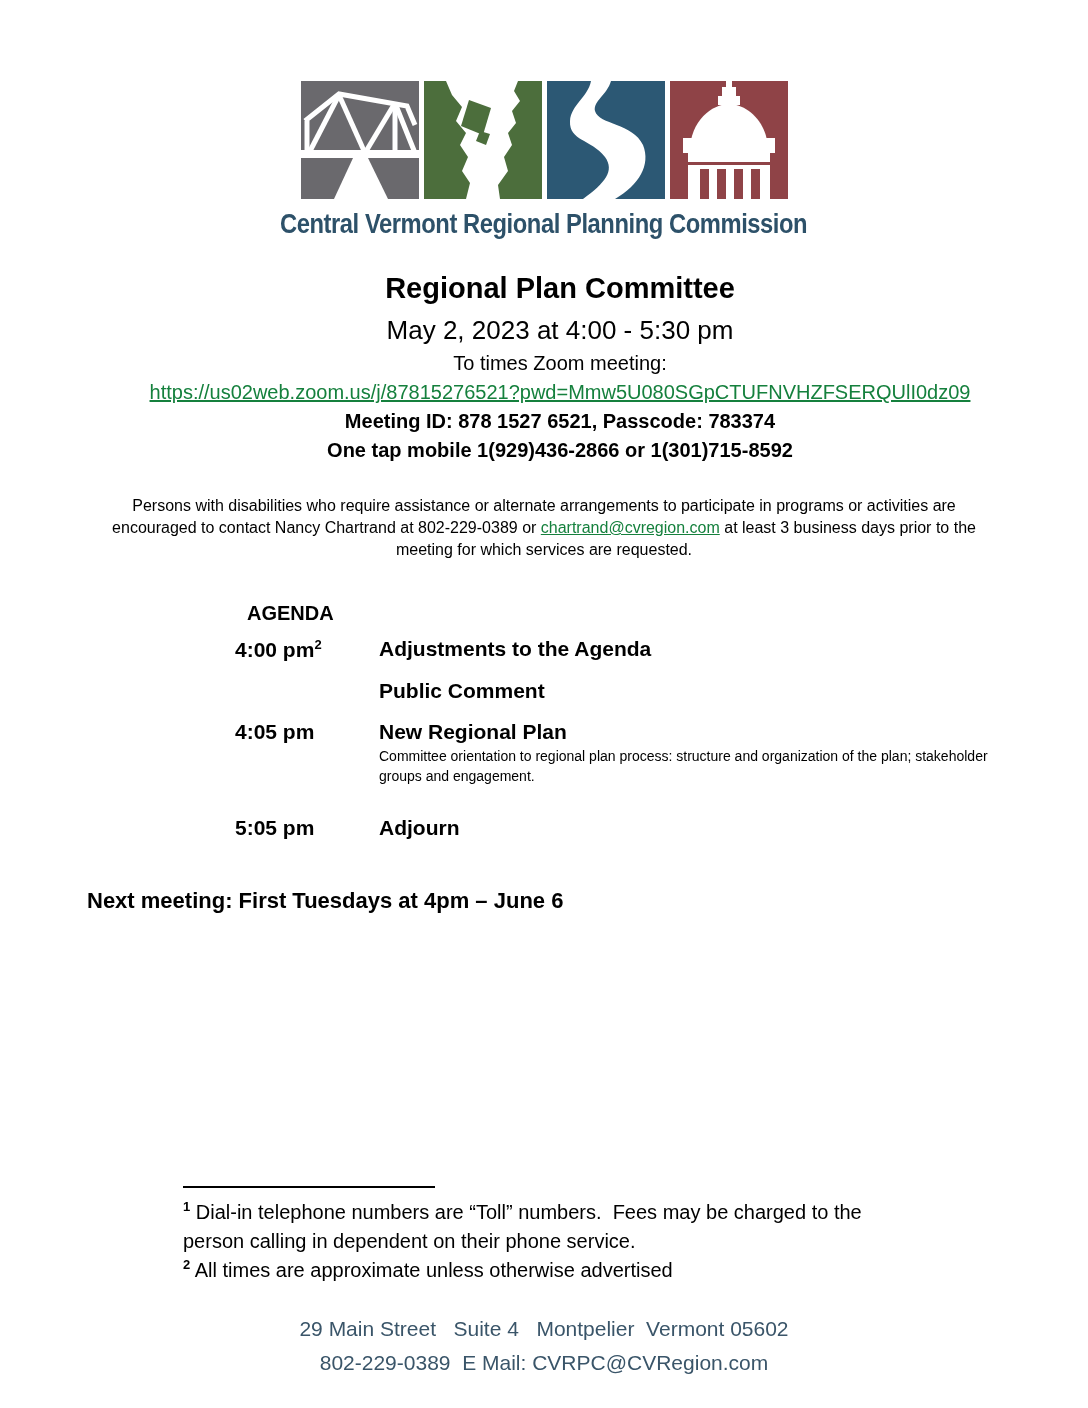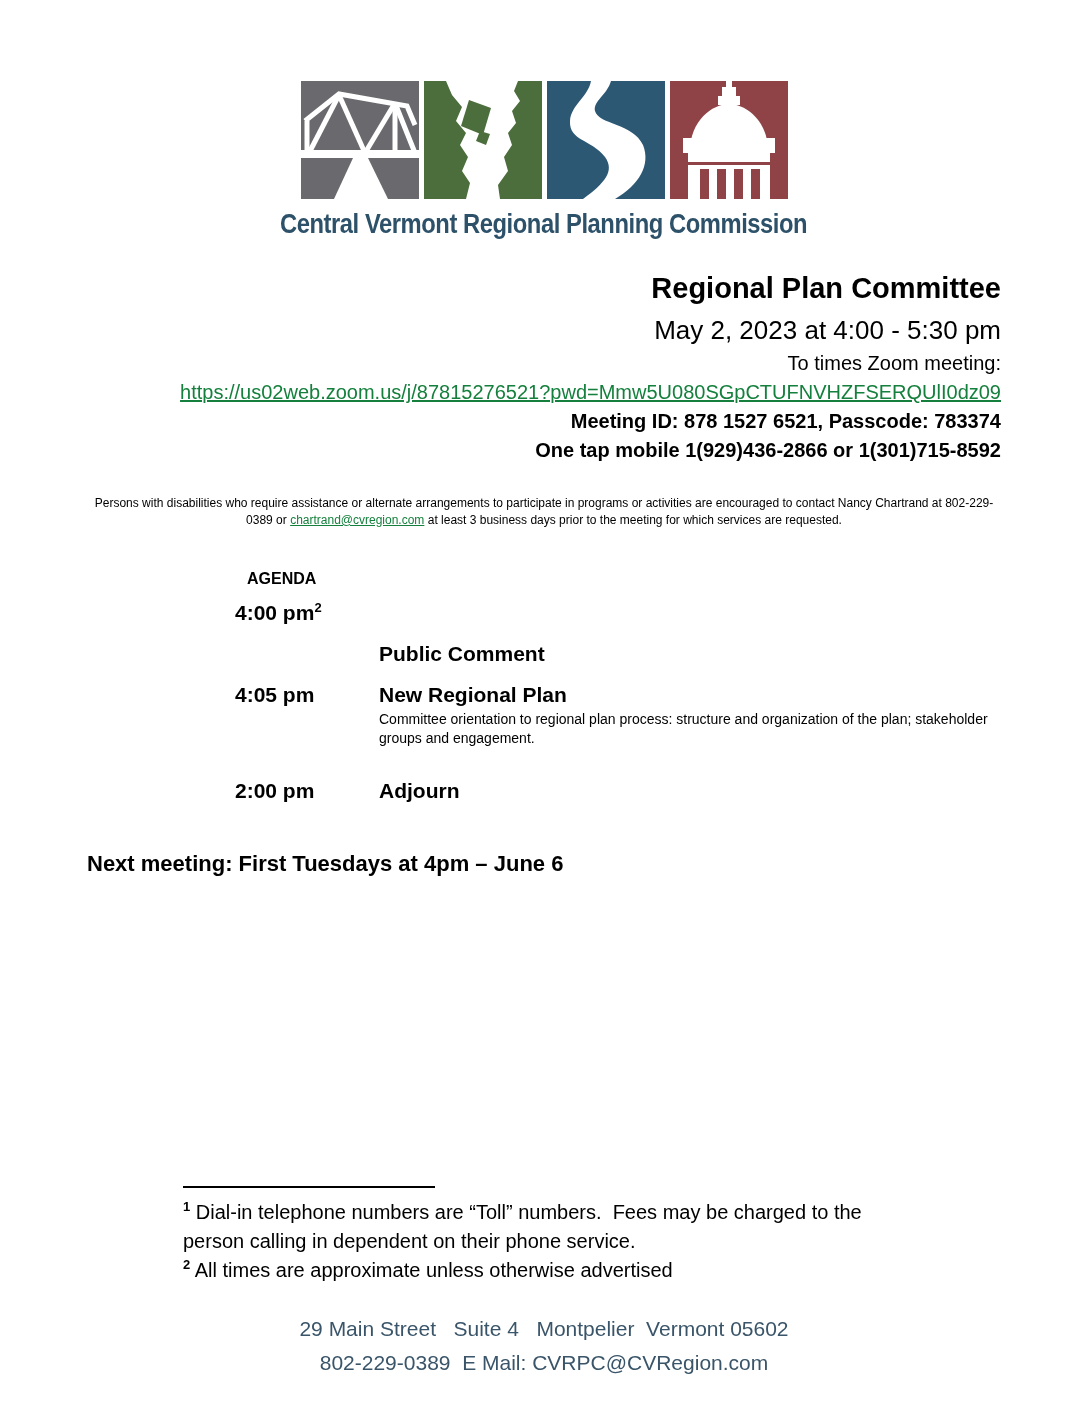--- a/index.html
+++ b/index.html
@@ -28,39 +28,39 @@
     font-weight: 700;
     font-size: 27px;
     letter-spacing: -0.5px;
     color: #2d5169;
     white-space: nowrap;
     transform: scaleX(0.88);
     transform-origin: center;
   }
 
   
-  .meeting-header { text-align: right; margin-top: 30px; line-height: 1.3; margin-left: 32px; }
+  .meeting-header { text-align: center; margin-top: 30px; line-height: 1.3; margin-left: 32px; }
   .mtg-title { font-size: 29px; font-weight: 700; }
   .mtg-date  { font-size: 26px; font-weight: 400; margin-top: 6px; }
   .mtg-line  { font-size: 20px; margin-top: 3px; }
   .mtg-strong { font-weight: 600; }
   a.doc-link { color: #15803d; text-decoration: underline; cursor: pointer; }
 
   
   .notice {
     margin: 32px auto 0;
     max-width: 905px;
     text-align: center;
-    font-size: 12px;
+    font-size: 16px;
     line-height: 1.35;
   }
 
   
   .agenda { margin: 42px 0 0 148px; }
-  .agenda-heading { font-size: 16px; font-weight: 700; margin-left: 12px; margin-bottom: 12px; }
+  .agenda-heading { font-size: 20px; font-weight: 700; margin-left: 12px; margin-bottom: 12px; }
   .agenda-row { display: grid; grid-template-columns: 144px 640px; margin-bottom: 17px; }
   .agenda-time { font-size: 21px; font-weight: 700; white-space: nowrap; }
   .agenda-time sup { font-size: 13px; }
   .agenda-item-title { font-size: 21px; font-weight: 700; }
   .agenda-desc { font-size: 14px; font-weight: 400; line-height: 1.4; margin-top: 3px; max-width: 625px; }
   .row-adjourn { margin-top: 30px; }
   .next-meeting { margin-top: 48px; text-align: left; font-size: 22px; font-weight: 700; }
 
   
   .footnote-area {
@@ -158,39 +158,42 @@
     <div class="mtg-line mtg-strong">One tap mobile 1(929)436-2866 or 1(301)715-8592</div>
   </div>
 
   <p class="notice"><span>Persons with disabilities who require assistance or alternate arrangements to participate in programs or activities are encouraged to contact Nancy Chartrand at 802-229-0389 or </span><a class="doc-link">chartrand@cvregion.com</a><span> at least 3 business days prior to the meeting for which services are requested.</span></p>
 
   <div class="agenda">
     <div class="agenda-heading">AGENDA</div>
 
     <div class="agenda-row">
       <div class="agenda-time"><span>4:00 pm</span><sup>2</sup></div>
+      <div>
+        <div class="agenda-item-title">Adjustments to the Agenda</div>
+      </div>
     </div>
 
     <div class="agenda-row">
       <div class="agenda-time"></div>
       <div>
         <div class="agenda-item-title">Public Comment</div>
       </div>
     </div>
 
     <div class="agenda-row">
       <div class="agenda-time">4:05 pm</div>
       <div>
         <div class="agenda-item-title">New Regional Plan</div>
         <div class="agenda-desc">Committee orientation to regional plan process: structure and organization of the plan; stakeholder groups and engagement.</div>
       </div>
     </div>
 
     <div class="agenda-row row-adjourn">
-      <div class="agenda-time">2:00 pm</div>
+      <div class="agenda-time">5:05 pm</div>
       <div>
         <div class="agenda-item-title">Adjourn</div>
       </div>
     </div>
   </div>
 
   <div class="next-meeting">Next meeting: First Tuesdays at 4pm – June 6</div>
 
   <div class="footnote-area">
     <div class="fn-rule"></div>

